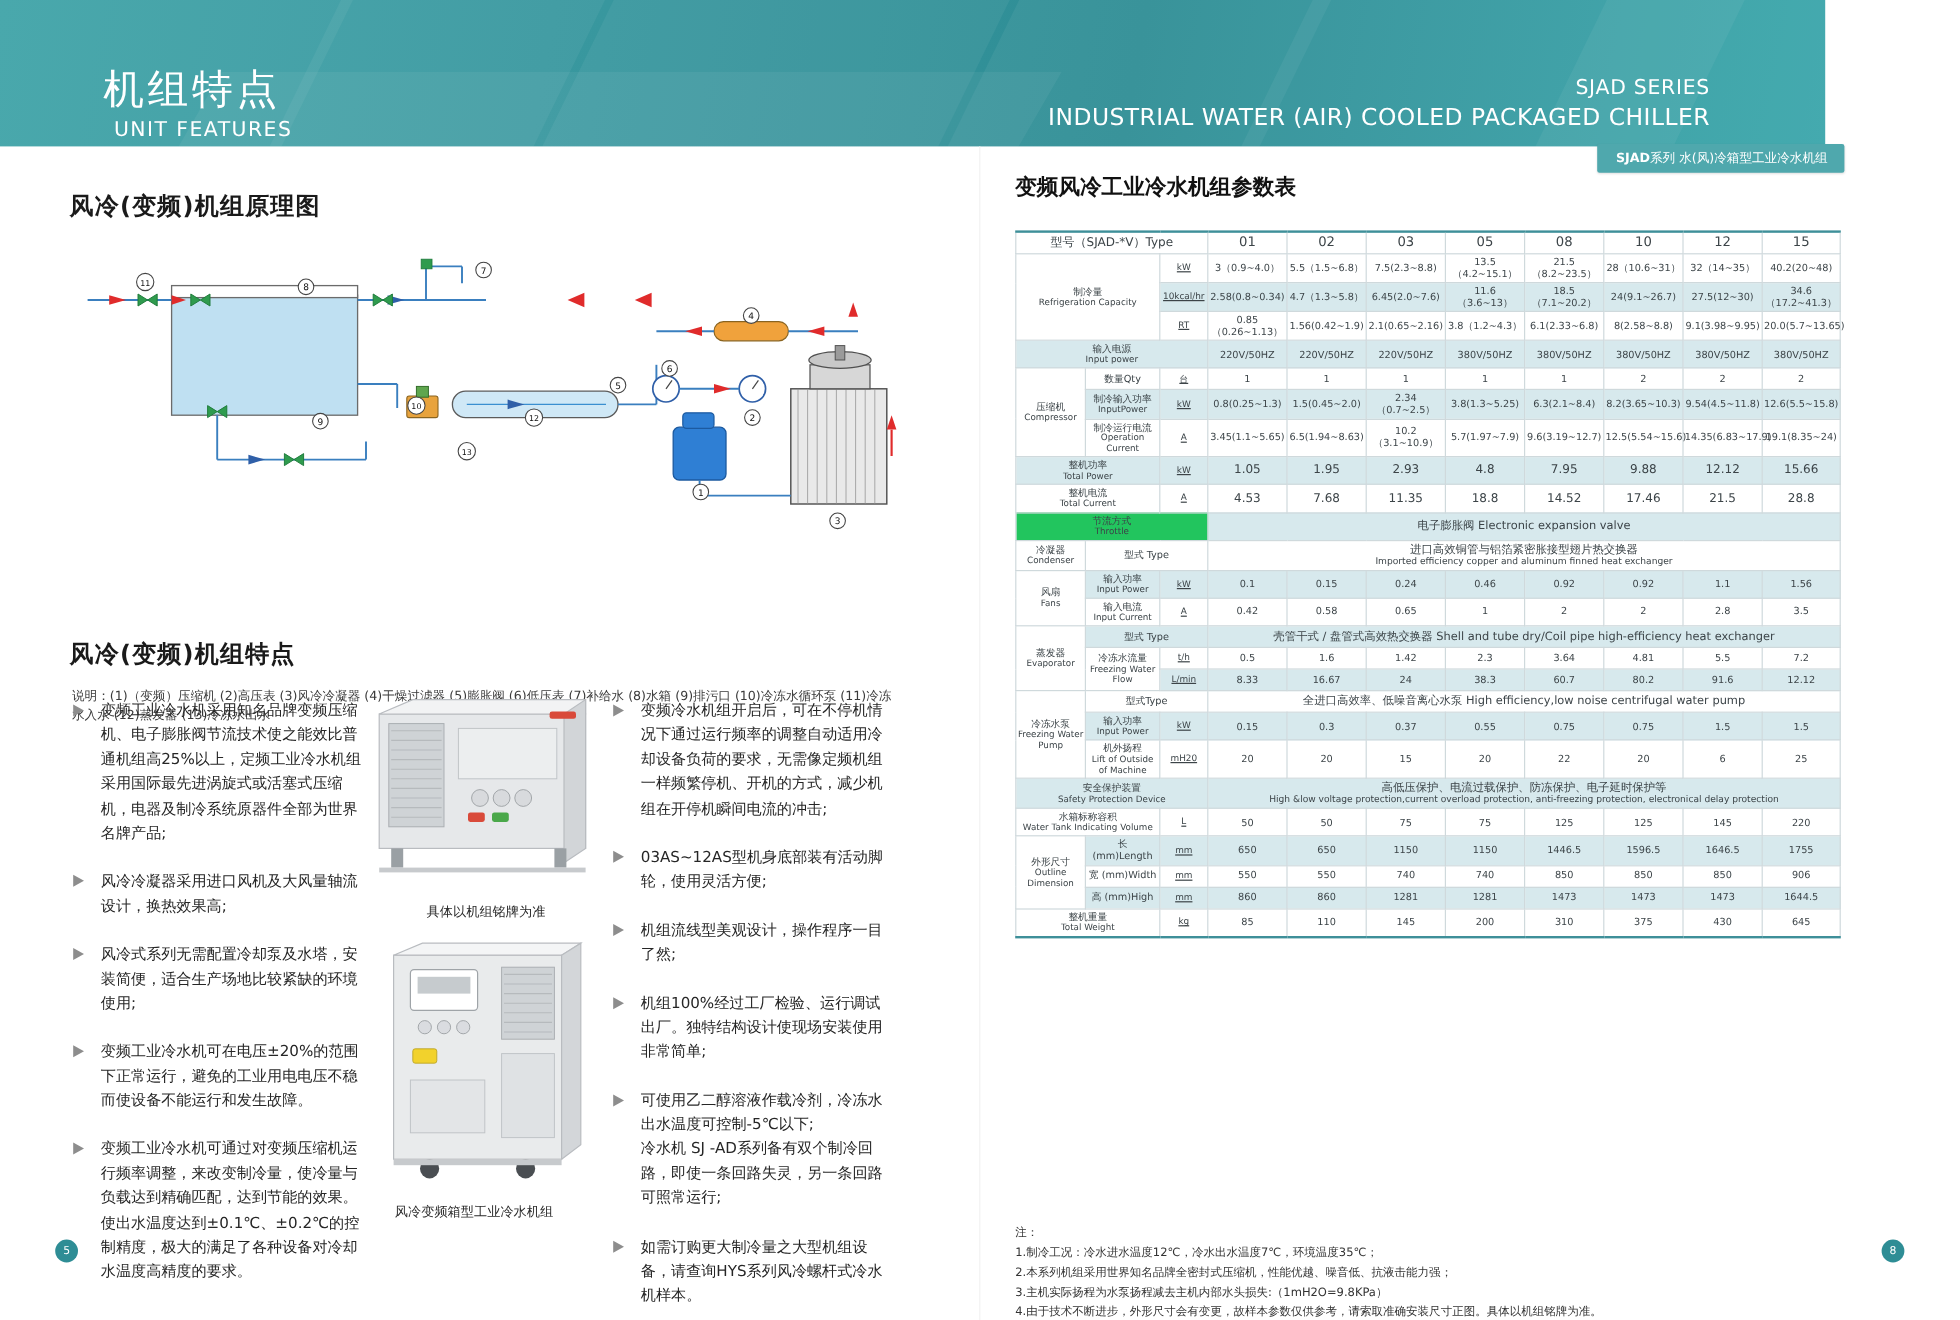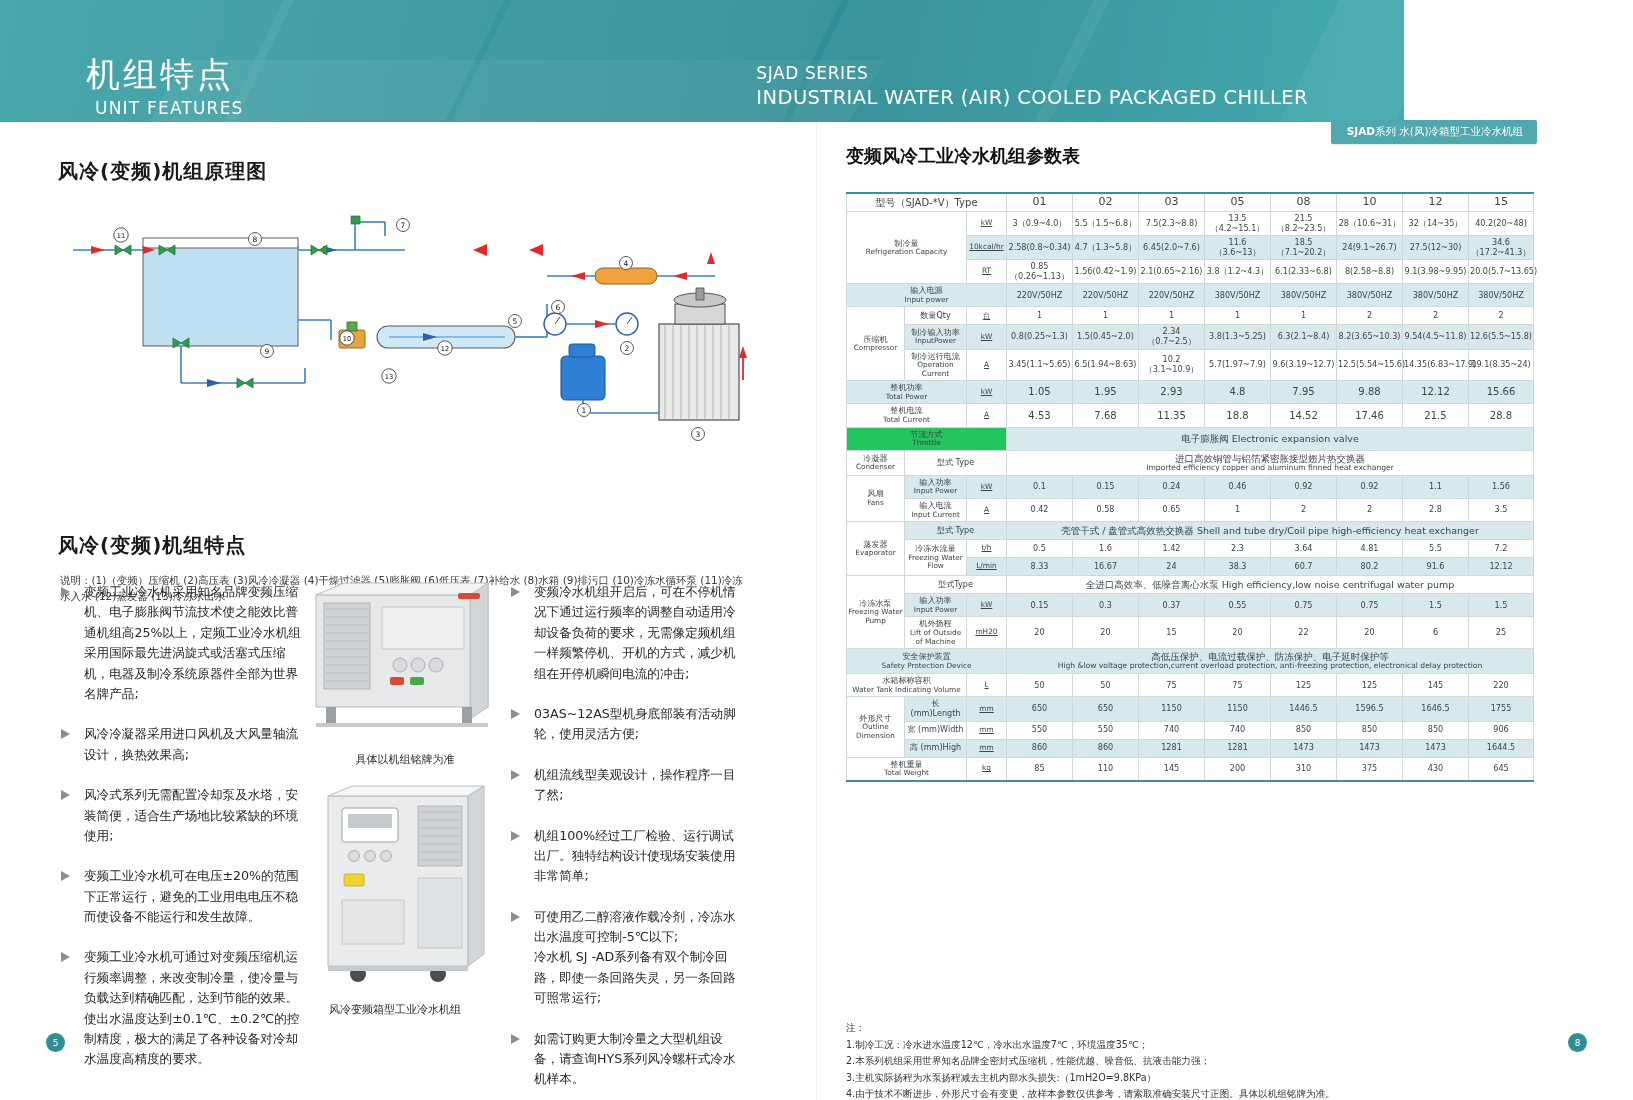--- a/index.html
+++ b/index.html
@@ -8,42 +8,42 @@
     width:1633px; height:1100px;
     background:#ffffff;
     font-family:"DejaVu Sans","Liberation Sans",sans-serif;
     color:#333;
     overflow:hidden;
     position:relative;
   }
 
   
   .banner {
-    position:absolute; left:0; top:0; width:1404px; height:122px;
+    position:absolute; left:0; top:0; width:1521px; height:122px;
     background:linear-gradient(100deg,#3fa3a8 0%,#39989f 30%,#2e8d95 62%,#3aa6ab 100%);
     overflow:hidden;
   }
   .banner .facet { position:absolute; background:rgba(255,255,255,0.055); }
   .f1 { left:-40px; top:-60px; width:300px; height:260px; transform:skewX(-26deg); }
   .f2 { left:250px; top:-80px; width:220px; height:300px; transform:skewX(-26deg); background:rgba(0,0,0,0.05); }
   .f3 { left:470px; top:-40px; width:330px; height:250px; transform:skewX(-26deg); background:rgba(255,255,255,0.07); }
   .f4 { left:820px; top:-90px; width:260px; height:300px; transform:skewX(-26deg); background:rgba(0,0,0,0.045); }
   .f5 { left:1050px; top:-30px; width:360px; height:240px; transform:skewX(-26deg); background:rgba(255,255,255,0.06); }
   .f6 { left:1300px; top:-70px; width:380px; height:300px; transform:skewX(-26deg); background:rgba(255,255,255,0.09); }
   .f7 { left:150px; top:60px; width:700px; height:120px; transform:skewX(-30deg); background:rgba(0,0,0,0.035); }
 
   .banner-title {
     position:absolute; left:86px; top:52px;
     color:#ffffff; white-space:nowrap;
   }
   .banner-title .cn { font-size:34px; letter-spacing:3px; font-weight:300; }
   .banner-title .en { font-size:17px; letter-spacing:1.2px; margin-left:9px; }
 
   .banner-right {
-    position:absolute; right:96px; top:62px; text-align:left; color:#fff;
+    position:absolute; right:96px; top:62px; text-align:right; color:#fff;
     line-height:1.35;
   }
   .banner-right .l1 { font-size:17px; letter-spacing:0.6px; }
   .banner-right .l2 { font-size:19.5px; letter-spacing:0.4px; }
 
   .series-tab {
     position:absolute; right:96px; top:120px;
     background:#4fa8ad; color:#fff;
     font-size:10.5px; padding:5px 14px 5px 16px;
     border-radius:2px; white-space:nowrap;

